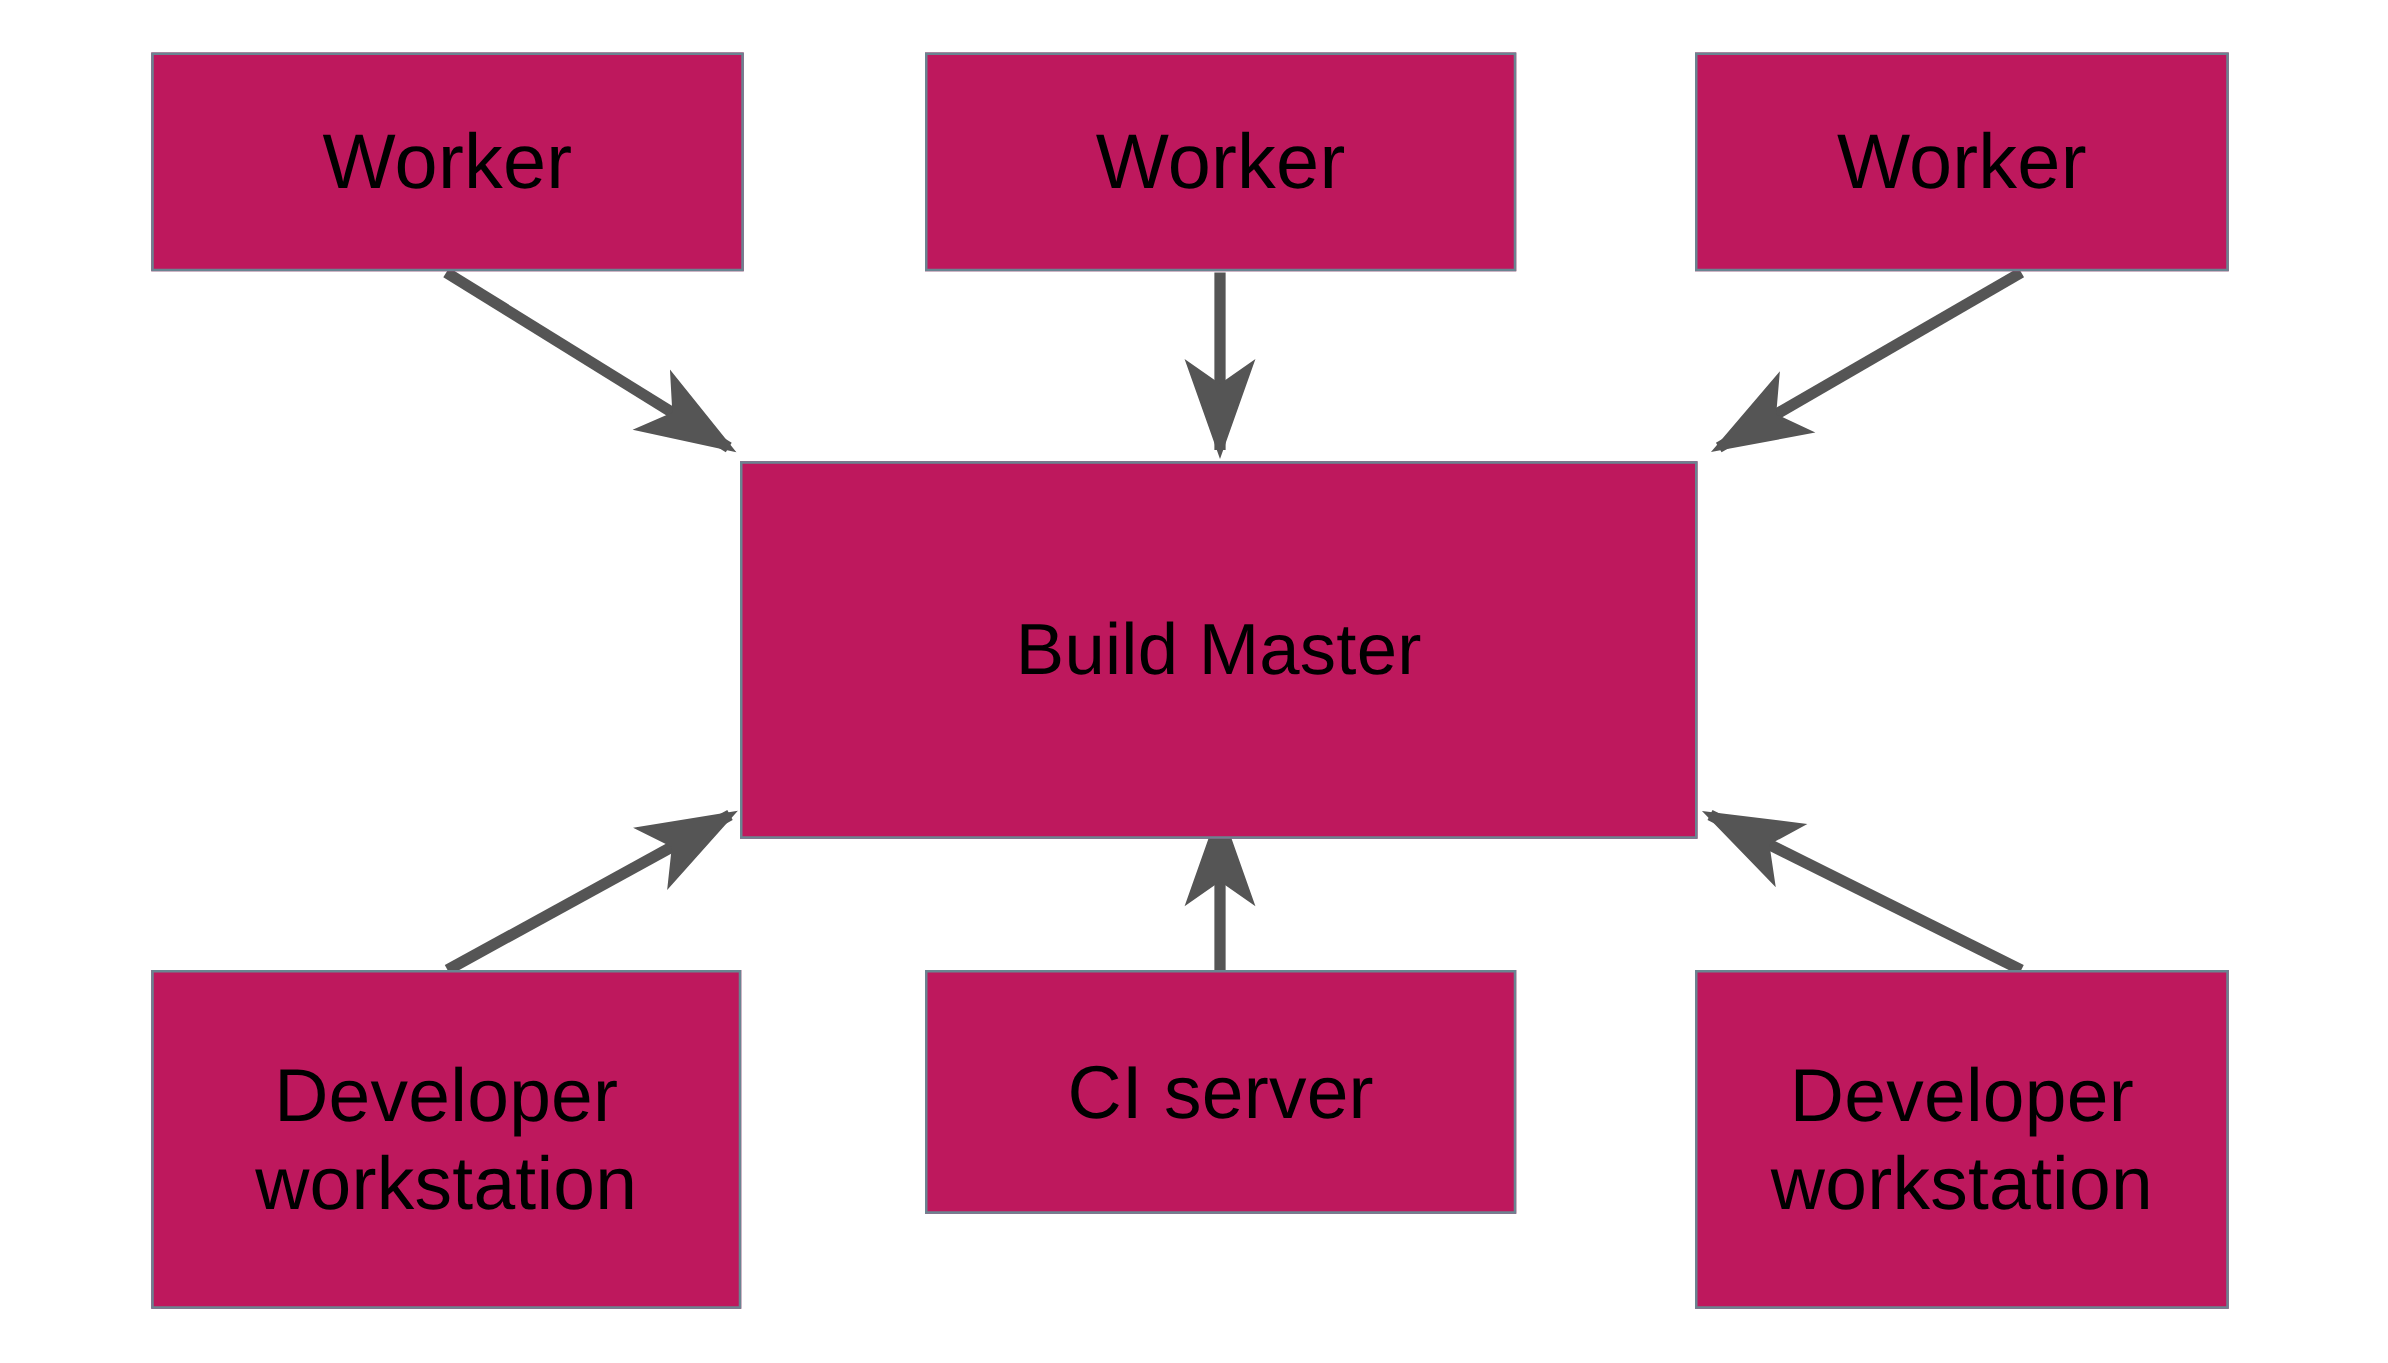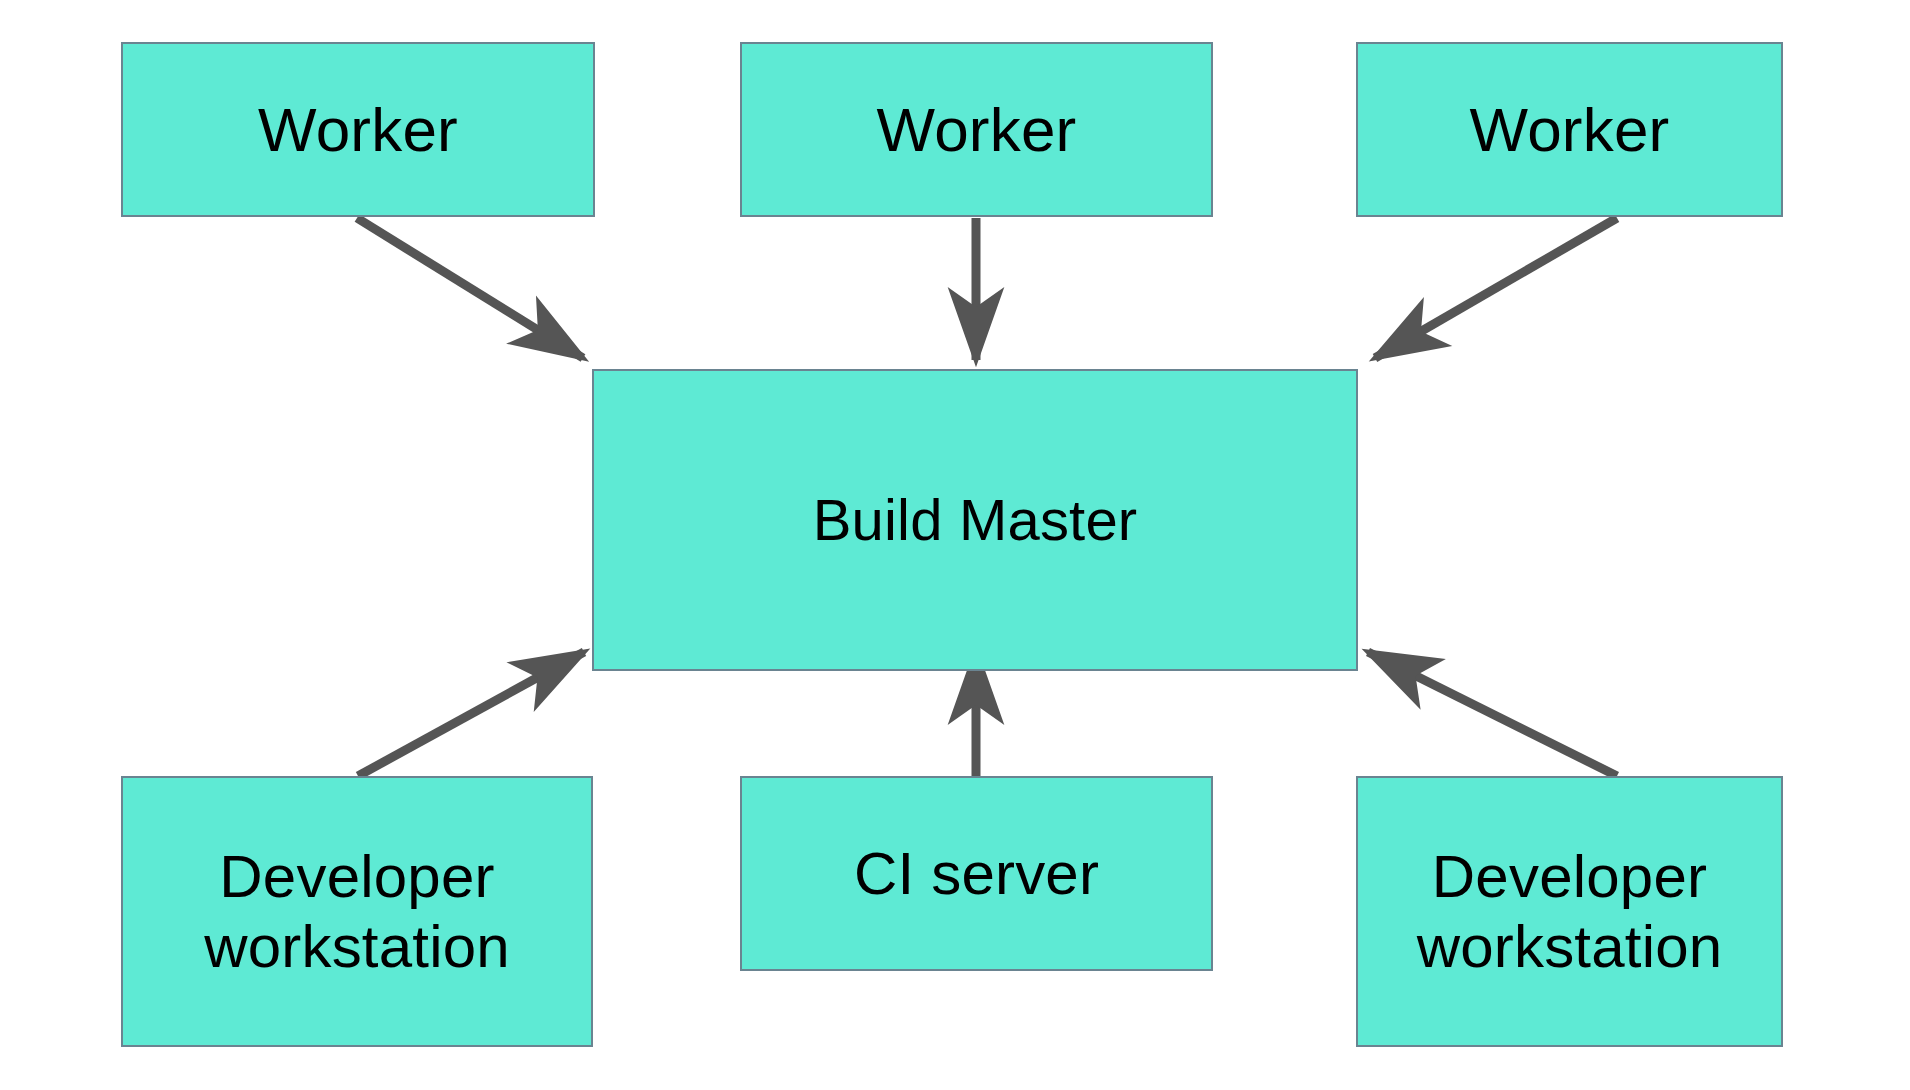--- a/index.html
+++ b/index.html
@@ -22,21 +22,21 @@
     position: absolute;
     left: 0;
     top: 0;
     width: 1910px;
     height: 1090px;
     pointer-events: none;
   }
   .node {
     position: absolute;
     box-sizing: border-box;
-    background: #5eead4;
+    background: #be185d;
     border: 2px solid #6a8491;
     display: flex;
     align-items: center;
     justify-content: center;
     text-align: center;
     color: #000000;
     line-height: 1.16;
     white-space: pre-line;
     letter-spacing: 0.2px;
   }

